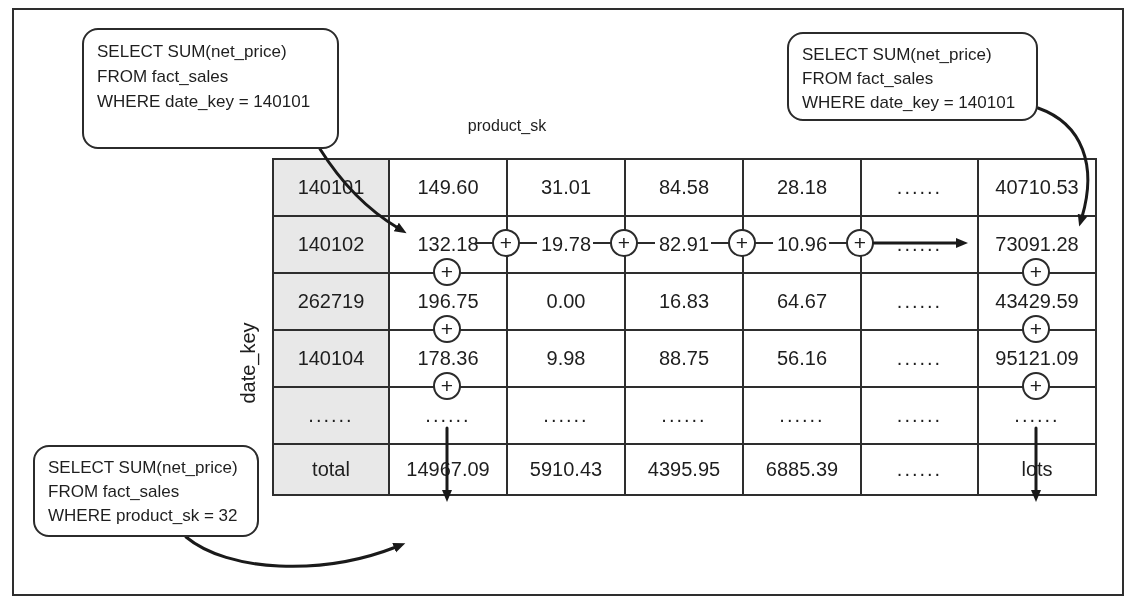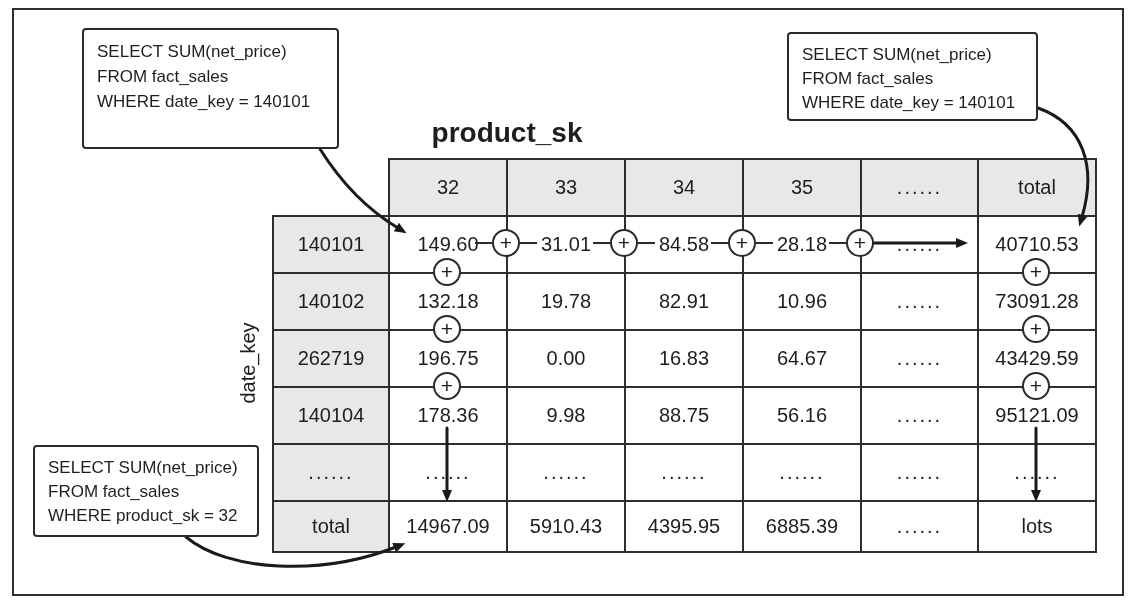--- a/index.html
+++ b/index.html
@@ -8,31 +8,31 @@
     background:#ffffff; overflow:hidden;
     font-family:"Liberation Sans", sans-serif; color:#1e1e1e;
   }
   .frame {
     position:absolute; left:12px; top:8px; width:1108px; height:584px;
     border:2px solid #2e2e2e;
   }
   
   .callout {
     position:absolute; box-sizing:border-box;
-    border:2.5px solid #2b2b2b; border-radius:4px; background:#fff;
+    border:2.5px solid #2b2b2b; border-radius:16px; background:#fff;
     padding:9px 13px; font-size:17px; line-height:24px; z-index:6;
     white-space:nowrap;
   }
   .callout.c1 { left:82px;  top:28px;  width:257px; height:121px; line-height:25px; }
   .callout.c2 { left:787px; top:32px;  width:251px; height:89px; }
   .callout.c3 { left:33px;  top:445px; width:226px; height:92px; }
   
   .xlabel {
     position:absolute; left:507px; top:117px; transform:translateX(-50%);
-    font-size:28px; z-index:2;font-weight:bold;
+    font-size:16px; z-index:2;
   }
   .ylabel {
     position:absolute; left:248px; top:363px;
     transform:translate(-50%,-50%) rotate(-90deg);
     font-size:20px; z-index:2; white-space:nowrap;
   }
   
   table.grid {
     position:absolute; left:272px; top:158px; z-index:1;
     border-collapse:collapse; table-layout:fixed; font-size:20px;
@@ -95,29 +95,20 @@
     <colgroup>
       <col style="width:116px">
         <col style="width:118px">
         <col style="width:118px">
       <col style="width:118px">
         <col style="width:118px">
         <col style="width:117px">
       <col style="width:118px">
     </colgroup>
     <tbody>
-        <tr>
-      <td class="corner"></td>
-      <td class="hd">32</td>
-      <td class="hd">33</td>
-      <td class="hd">34</td>
-      <td class="hd">35</td>
-      <td class="hd dots">......</td>
-      <td class="hd">total</td>
-    </tr>
     <tr>
       <th class="hd">140101</th>
       <td>149.60</td>
       <td>31.01</td>
       <td>84.58</td>
       <td>28.18</td>
       <td class="dots">......</td>
       <td>40710.53</td>
     </tr>
     <tr>

